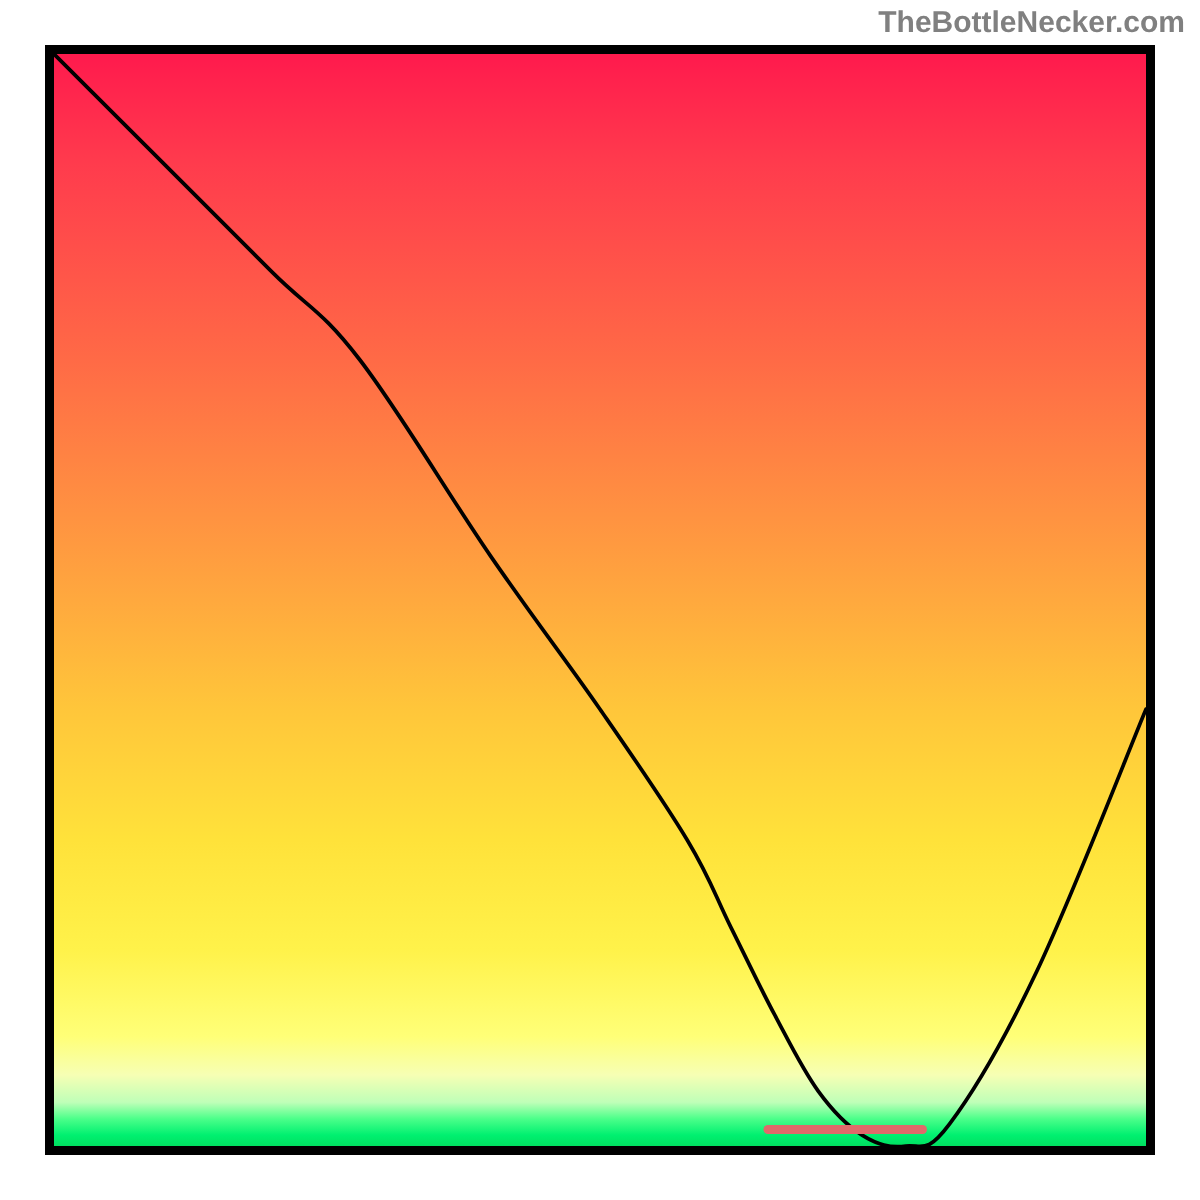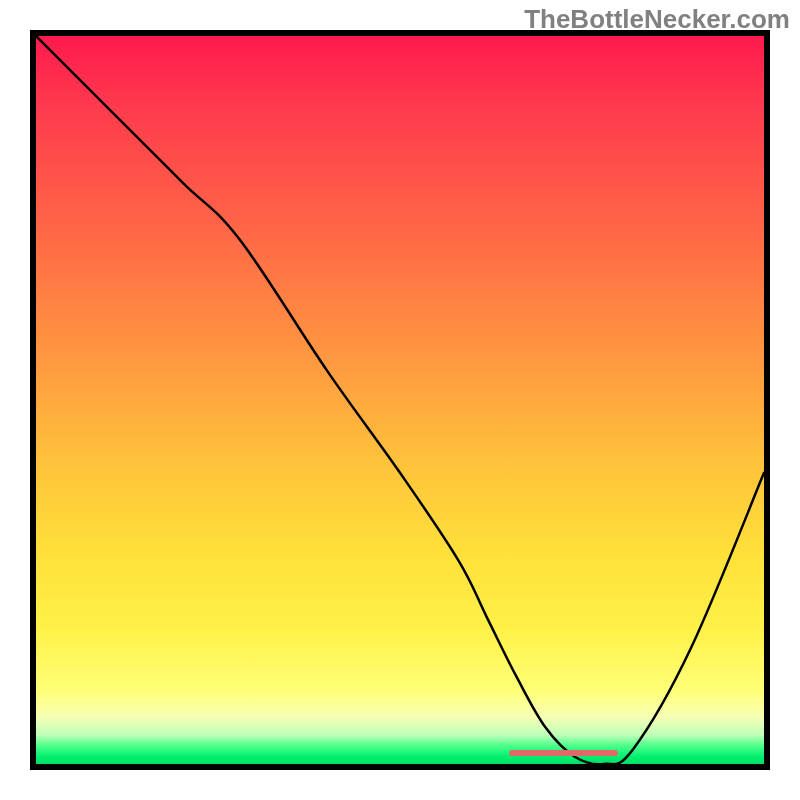--- a/index.html
+++ b/index.html
@@ -13,21 +13,21 @@
   .chart-container {
     width: 800px;
     height: 800px;
     position: relative;
   }
   .watermark {
     position: absolute;
     top: 4px;
     right: 10px;
     color: #808080;
-    font-size: 26px;
+    font-size: 20px;
     font-weight: bold;
     z-index: 10;
   }
   .plot-frame {
     position: absolute;
     left: 30px;
     top: 30px;
     width: 740px;
     height: 740px;
     border: 6px solid #000;

